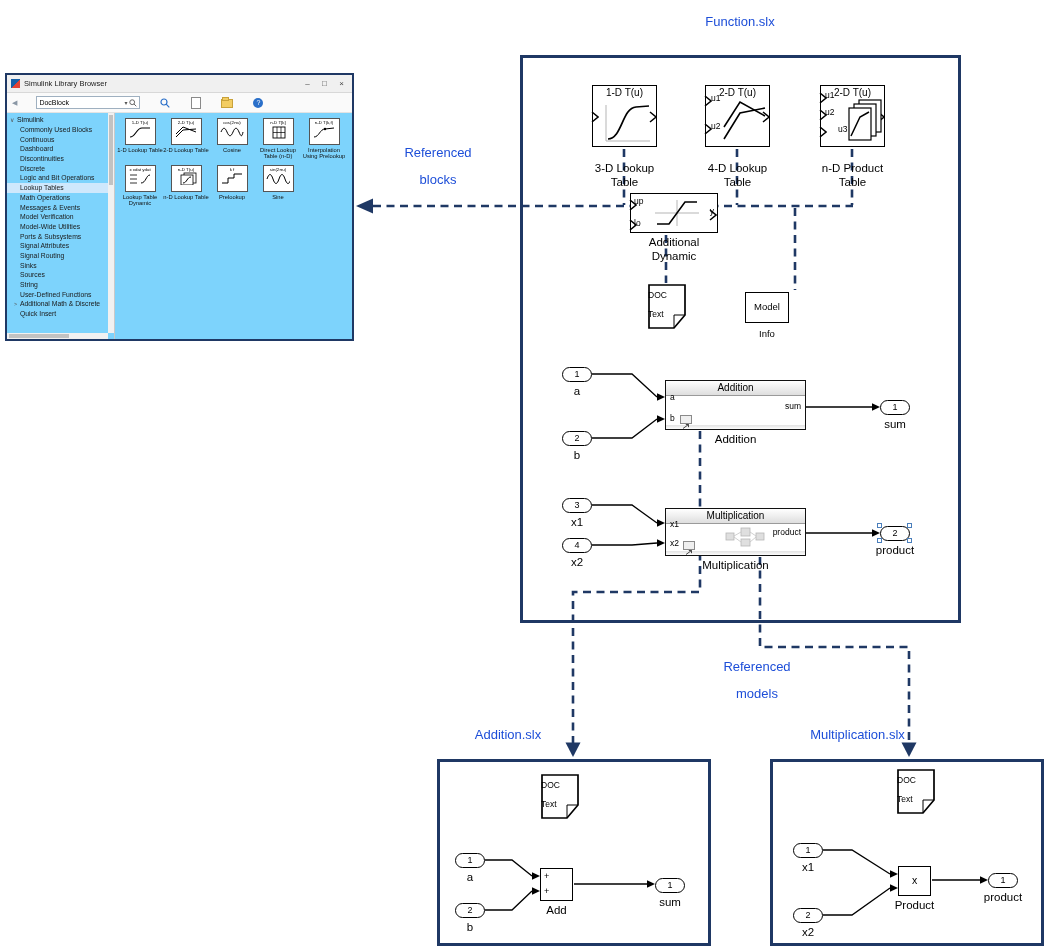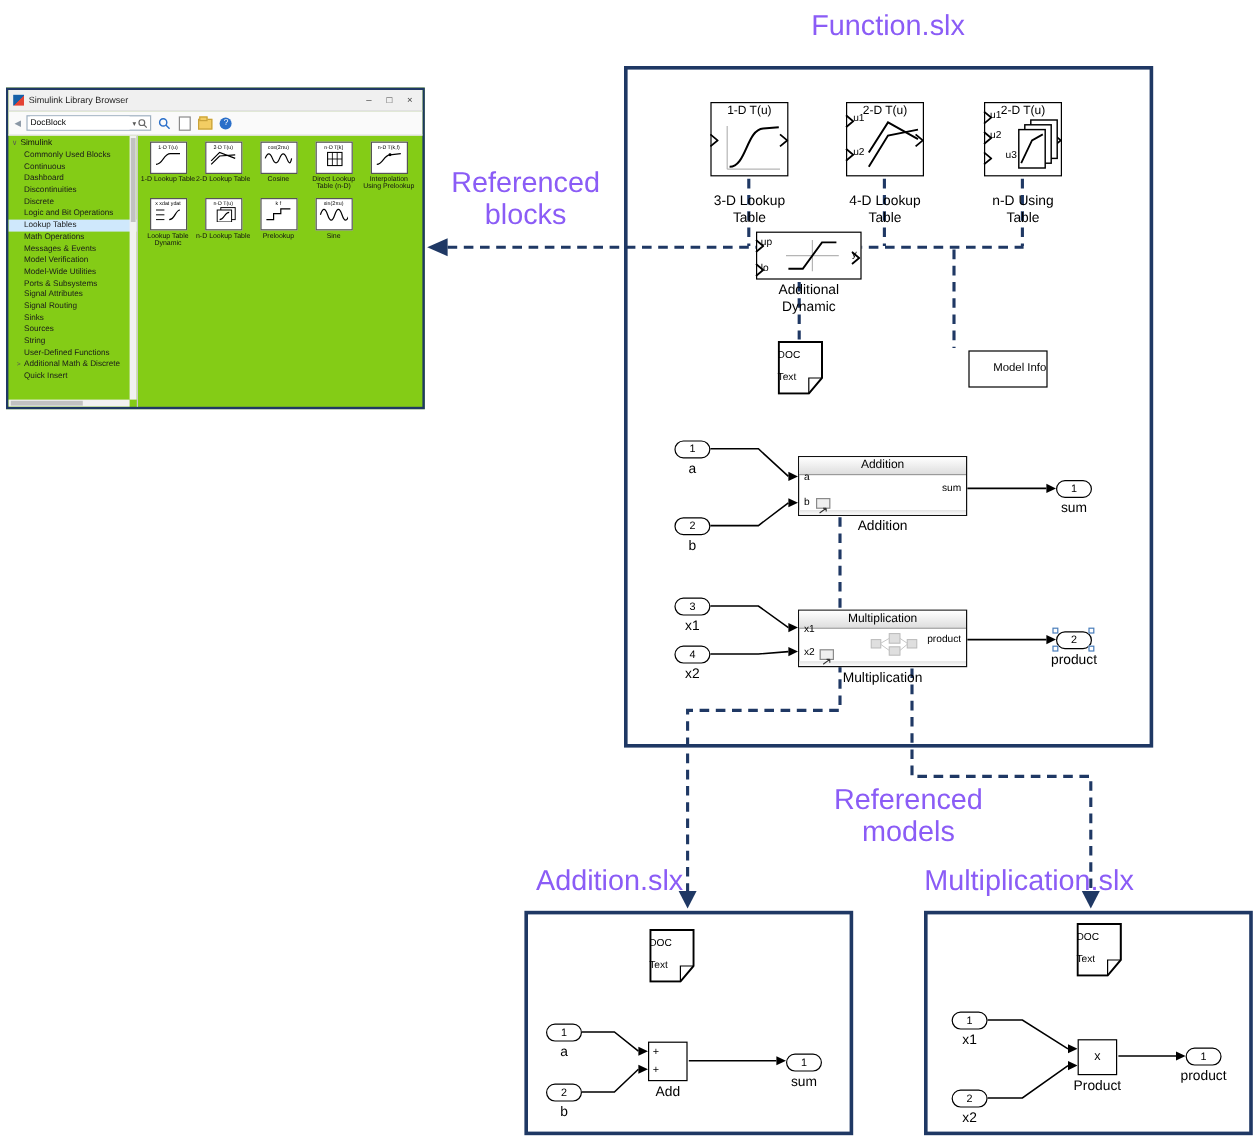--- a/index.html
+++ b/index.html
@@ -1,46 +1,46 @@
 <!DOCTYPE html>
 <html><head>
 <meta charset="utf-8">
 <style>
   html,body{margin:0;padding:0;background:#fff}
   #canvas{position:relative;width:1047px;height:948px;background:#fff;overflow:hidden;
           font-family:"Liberation Sans",sans-serif;color:#000}
   #wires{position:absolute;left:0;top:0;z-index:0}
-  .ann{position:absolute;z-index:2;color:#8b5cf6;font-size:24px;line-height:27px;text-align:center}
+  .ann{position:absolute;z-index:2;color:#1d4ed8;font-size:13px;line-height:27px;text-align:center}
   .navy-box{position:absolute;border:3px solid #1f3864;z-index:1;box-sizing:border-box;background:transparent}
   .sl-block{position:absolute;background:#fff;border:1.5px solid #000;z-index:3;box-sizing:border-box}
   .sl-title{font-size:10px;text-align:center;margin-top:1px}
   .chev{position:absolute}
   .plabel{position:absolute;font-size:8.5px;line-height:9px}
   .caption{position:absolute;z-index:3;font-size:11.5px;line-height:13.5px;text-align:center;color:#000}
   .stadium{position:absolute;width:30px;height:15px;border:1.2px solid #000;border-radius:8px;background:#fff;
            z-index:3;font-size:9px;text-align:center;line-height:13px;box-sizing:border-box}
   .model-block{position:absolute;background:#fff;border:1.3px solid #111;z-index:3;box-sizing:border-box}
   .mb-band{height:14px;background:linear-gradient(#ffffff,#dedede);border-bottom:1px solid #9a9a9a;
            font-size:10px;text-align:center;line-height:14px}
   .mb-bottom{position:absolute;left:0;right:0;bottom:0;height:4px;background:linear-gradient(#e2e2e2,#fdfdfd)}
   .mb-badge{position:absolute;width:12px;height:9px;background:#efefef;border:1px solid #8a8a8a;box-sizing:border-box}
   .thumb{position:absolute;opacity:.9}
   .handle{position:absolute;width:5px;height:5px;background:#fff;border:1px solid #4a7ebb;z-index:5;box-sizing:border-box}
   .doc{position:absolute;z-index:3;width:38px;height:45px}
   .doc-line{position:absolute;width:100%;text-align:left;font-size:8.5px}
   
-  #lb{position:absolute;left:5px;top:73px;width:349px;height:268px;border:2.5px solid #1f3864;background:#84cc16;
+  #lb{position:absolute;left:5px;top:73px;width:349px;height:268px;border:2.5px solid #1f3864;background:#7dd3fc;
       z-index:4;display:flex;flex-direction:column;box-sizing:border-box}
   .lb-tb{height:17px;background:#f0f0f0;border-bottom:1px solid #d8d8d8;display:flex;align-items:center;
          padding:0 4px;gap:4px;flex:0 0 auto}
   .lb-logo{width:9px;height:9px;background:linear-gradient(135deg,#1660a8 55%,#e34234 55%);flex:0 0 auto}
   .lb-title{font-size:7.5px;color:#222;flex:1;white-space:nowrap;overflow:hidden}
   .lb-ctl{width:13px;text-align:center;font-size:8px;color:#444;line-height:15px}
   .lb-tools{height:19px;background:#fafafa;border-bottom:1px solid #e3e3e3;display:flex;align-items:center;
-            padding:0 5px;gap:5px;flex:0 0 auto}
+            padding:0 5px;gap:19px;flex:0 0 auto}
   .lb-back{font-size:7px;color:#8a97a5}
   .lb-search{height:13px;width:104px;border:1px solid #9fb0c0;background:#fff;display:flex;align-items:center;
              padding:0 2px;gap:2px;box-sizing:border-box}
   .lb-search input{border:0;outline:0;padding:0;flex:1;font-size:7px;height:11px;font-family:inherit;min-width:0}
   .lb-dd{font-size:6px;color:#555}
   .tbi{width:12px;height:11px;display:flex;align-items:center;justify-content:center;font-size:8px}
   .tbi-page{width:8px;height:10px;background:#fff;border:1px solid #8a8a8a}
   .tbi-folder{width:10px;height:7px;background:#f3cd63;border:1px solid #c9a23a;margin-top:2px;position:relative}
   .tbi-folder:before{content:"";position:absolute;left:0;top:-3px;width:5px;height:2px;background:#f3cd63;border:1px solid #c9a23a}
   .tbi-help{width:10px;height:10px;border-radius:50%;background:#2a6fc9;color:#fff;font-size:7px;text-align:center;line-height:10px}
@@ -355,21 +355,21 @@
         <path d="M1,1 L7,6 L1,11" fill="none" stroke="#000" stroke-width="1.5"></path>
       </svg>
     <svg style="position:absolute;left:14px;top:13px" width="48" height="46">
       <rect x="24" y="1" width="22" height="32" fill="#fff" stroke="#000" stroke-width="1.2"></rect>
       <rect x="19" y="5" width="22" height="32" fill="#fff" stroke="#000" stroke-width="1.2"></rect>
       <rect x="14" y="9" width="22" height="32" fill="#fff" stroke="#000" stroke-width="1.2"></rect>
       <polyline points="16,37 25,18 34,13" fill="none" stroke="#000" stroke-width="1.5"></polyline>
     </svg>
   </div>
   <div class="caption" style="left:805px;top:162px;width:95px">
-    <span>n-D Using</span><br><span>Table</span>
+    <span>n-D Product</span><br><span>Table</span>
   </div>
 
   <div class="sl-block" style="left:630px;top:193px;width:88px;height:40px">
     <div class="plabel" style="left:3px;top:3px">up</div>
     <div class="plabel" style="left:3px;top:25px">lo</div>
     <div class="plabel" style="right:3px;top:13px">y</div>
     <svg class="chev" style="left:-2px;top:5px" width="8" height="12">
         <path d="M1,1 L7,6 L1,11" fill="none" stroke="#000" stroke-width="1.5"></path>
       </svg>
     <svg class="chev" style="left:-2px;top:25px" width="8" height="12">
@@ -389,21 +389,21 @@
 
   <div class="doc" style="left:648px;top:284px">
     <svg width="38" height="45">
       <path d="M1,1 H37 V31 L26,44 H1 Z" fill="#fff" stroke="#000" stroke-width="1.7"></path>
       <path d="M37,31 H26 V44" fill="none" stroke="#000" stroke-width="1"></path>
     </svg>
     <div class="doc-line" style="top:6px">DOC</div>
     <div class="doc-line" style="top:25px">Text</div>
   </div>
 
-  <div class="sl-block" style="left:807px;top:292px;width:66px;height:31px;font-size:9.5px;text-align:right;line-height:27px">Model Info</div>
+  <div class="sl-block" style="left:745px;top:292px;width:44px;height:31px;font-size:9.5px;text-align:center;line-height:27px">Model Info</div>
 
   <div class="model-block" style="left:665px;top:380px;width:141px;height:50px">
     <div class="mb-band">Addition</div>
     <div class="mb-bottom"></div>
     <div class="plabel" style="left:4px;top:12px">a</div>
     <div class="plabel" style="left:4px;top:33px">b</div>
     <div class="plabel" style="right:4px;top:21px">sum</div>
     <div class="mb-badge" style="left:14px;top:34px">
       <svg width="10" height="7">
           <path d="M2,5.5 L7.5,1.5 M7.5,1.5 L4.8,1.5 M7.5,1.5 L7.5,4.2" stroke="#333" stroke-width="0.9" fill="none"></path>

